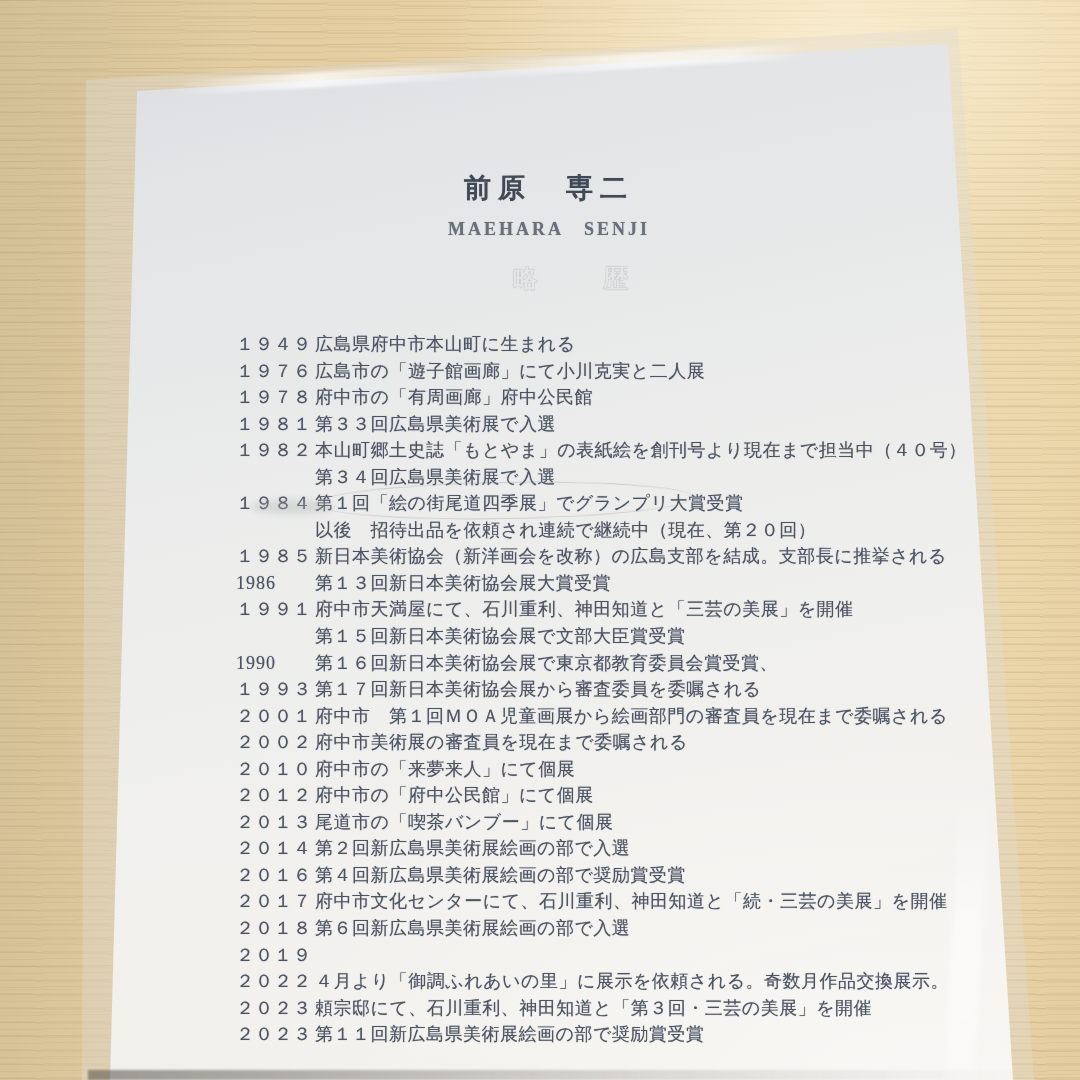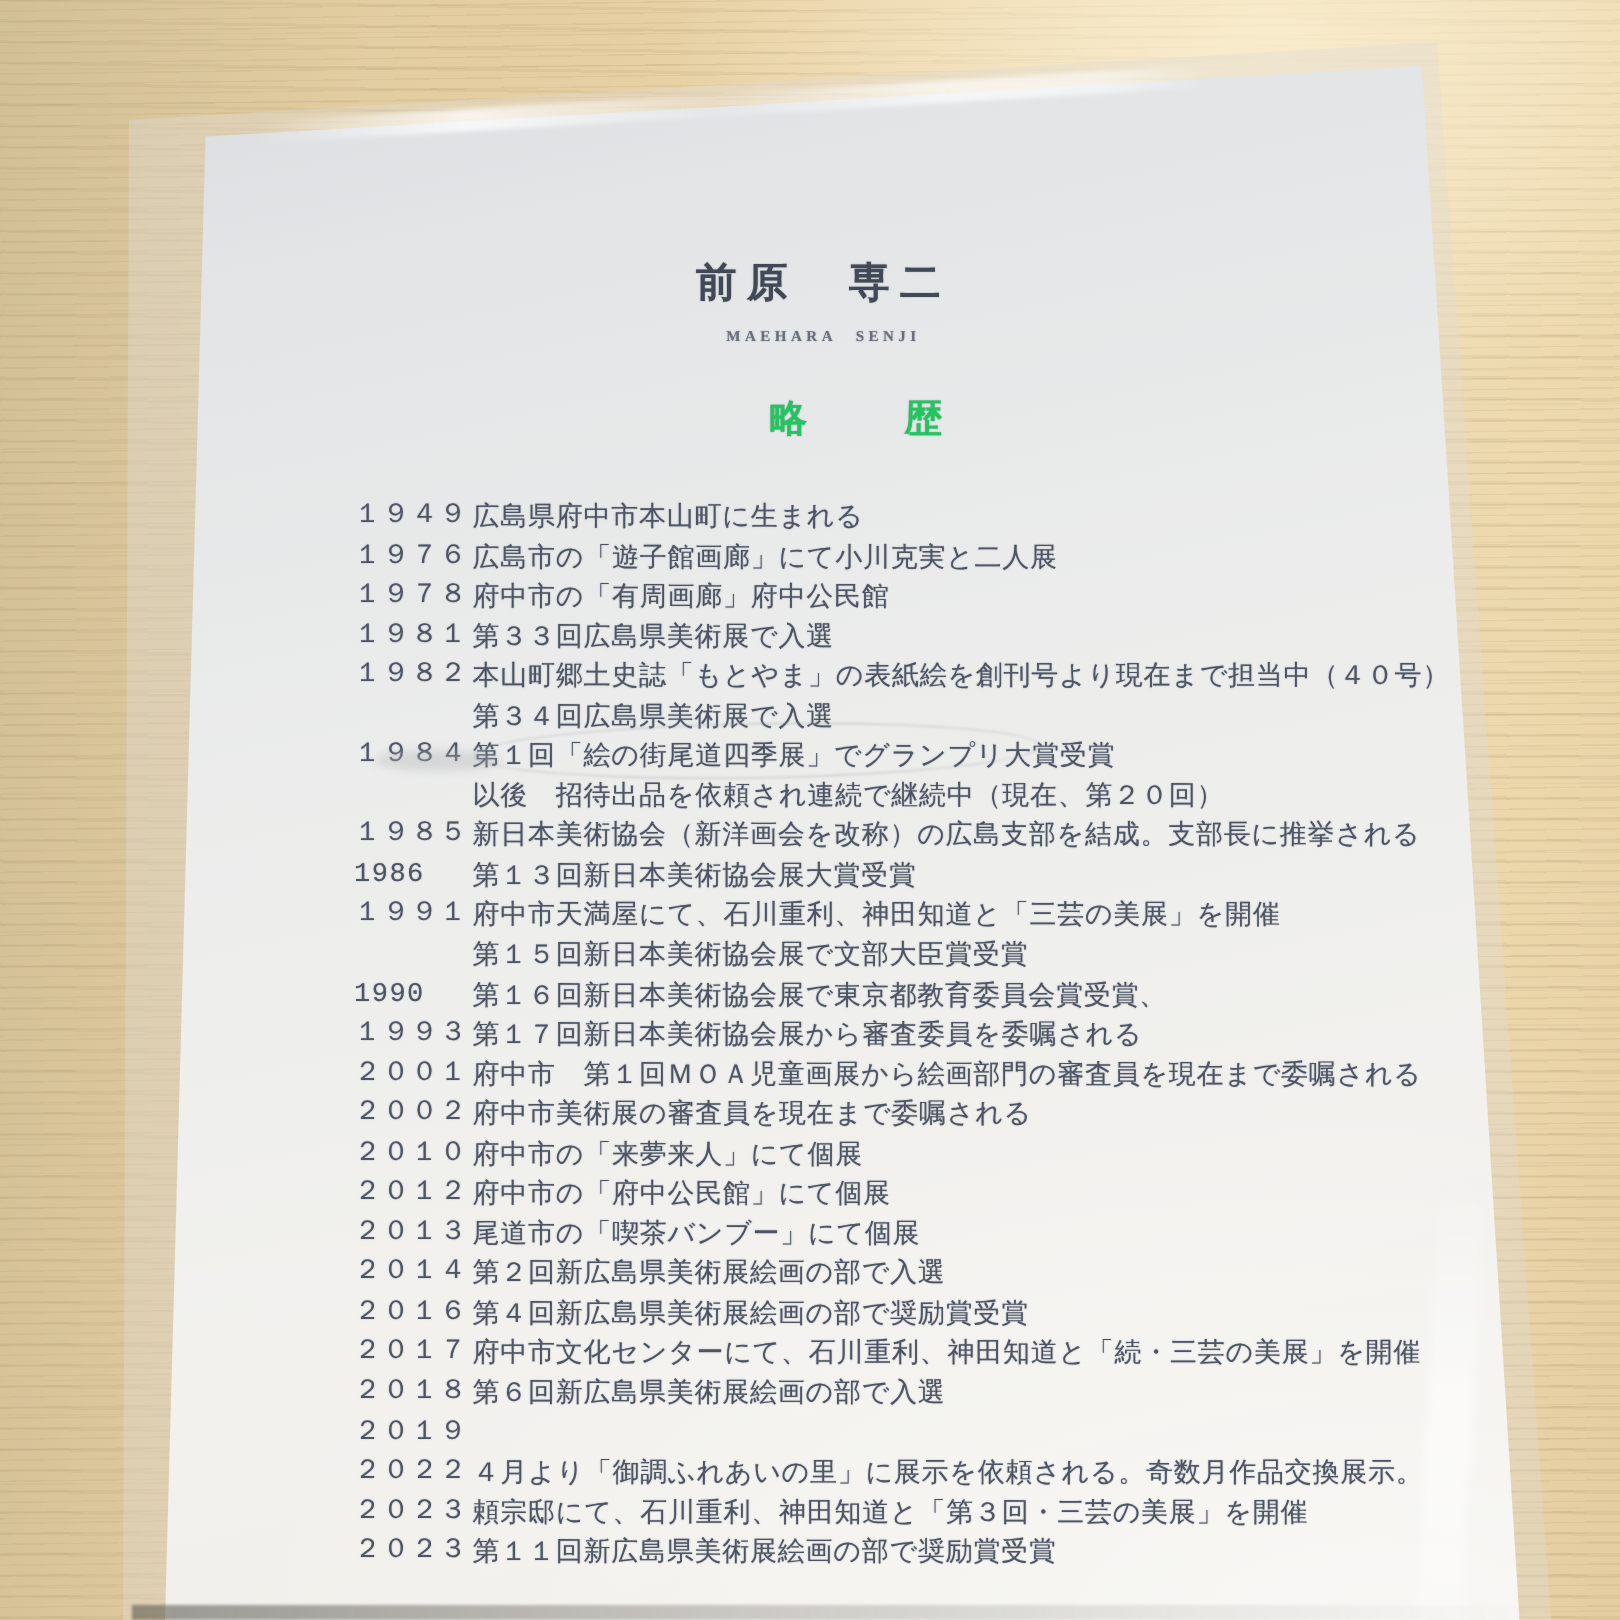--- a/index.html
+++ b/index.html
@@ -58,29 +58,29 @@
     filter:drop-shadow(0 1px 2px rgba(100,90,70,.45));
   }
   .paper-content{position:absolute;inset:0;z-index:3;color:var(--color-ink,#4d5565);
     text-shadow:0 0 1px rgba(77,85,101,.55);}
   .artist-name{
     position:absolute;top:170px;left:549px;transform:translateX(-50%);
     font-size:27px;letter-spacing:7px;white-space:nowrap;color:#414957;font-weight:600;
   }
   .artist-romaji{
     position:absolute;top:217px;left:549px;transform:translateX(-50%);
-    font-size:10px;letter-spacing:3px;white-space:nowrap;color:#69707c;font-weight:600;
+    font-size:18px;letter-spacing:3px;white-space:nowrap;color:#69707c;font-weight:600;
   }
   .resume-heading{
     position:absolute;top:262px;left:549px;transform:translateX(-50%);
-    font-size:25px;letter-spacing:5px;white-space:nowrap;color:#22c55e;font-weight:600;padding-left:48px;
+    font-size:25px;letter-spacing:5px;white-space:nowrap;color:#e5e5e5;font-weight:600;padding-left:48px;
   }
   .resume-list{position:absolute;left:236px;top:331px;width:790px;}
   .row{display:flex;height:26.55px;line-height:26.55px;font-size:18px;white-space:nowrap;}
-  .year{flex:0 0 79px;letter-spacing:1px;font-family:Liberation Mono, monospace;}
+  .year{flex:0 0 79px;letter-spacing:1px;}
   .event{letter-spacing:.5px;}
   
   .pen-circle{
     position:absolute;left:316px;top:482px;width:376px;height:35px;z-index:4;
     border:1.5px solid rgba(150,153,157,.38);border-radius:50%;
     transform:rotate(-1deg);filter:blur(.6px);pointer-events:none;
   }
   .pen-smudge{
     position:absolute;left:250px;top:500px;width:84px;height:14px;z-index:4;
     background:rgba(176,178,181,.35);border-radius:50%;filter:blur(3px);pointer-events:none;

